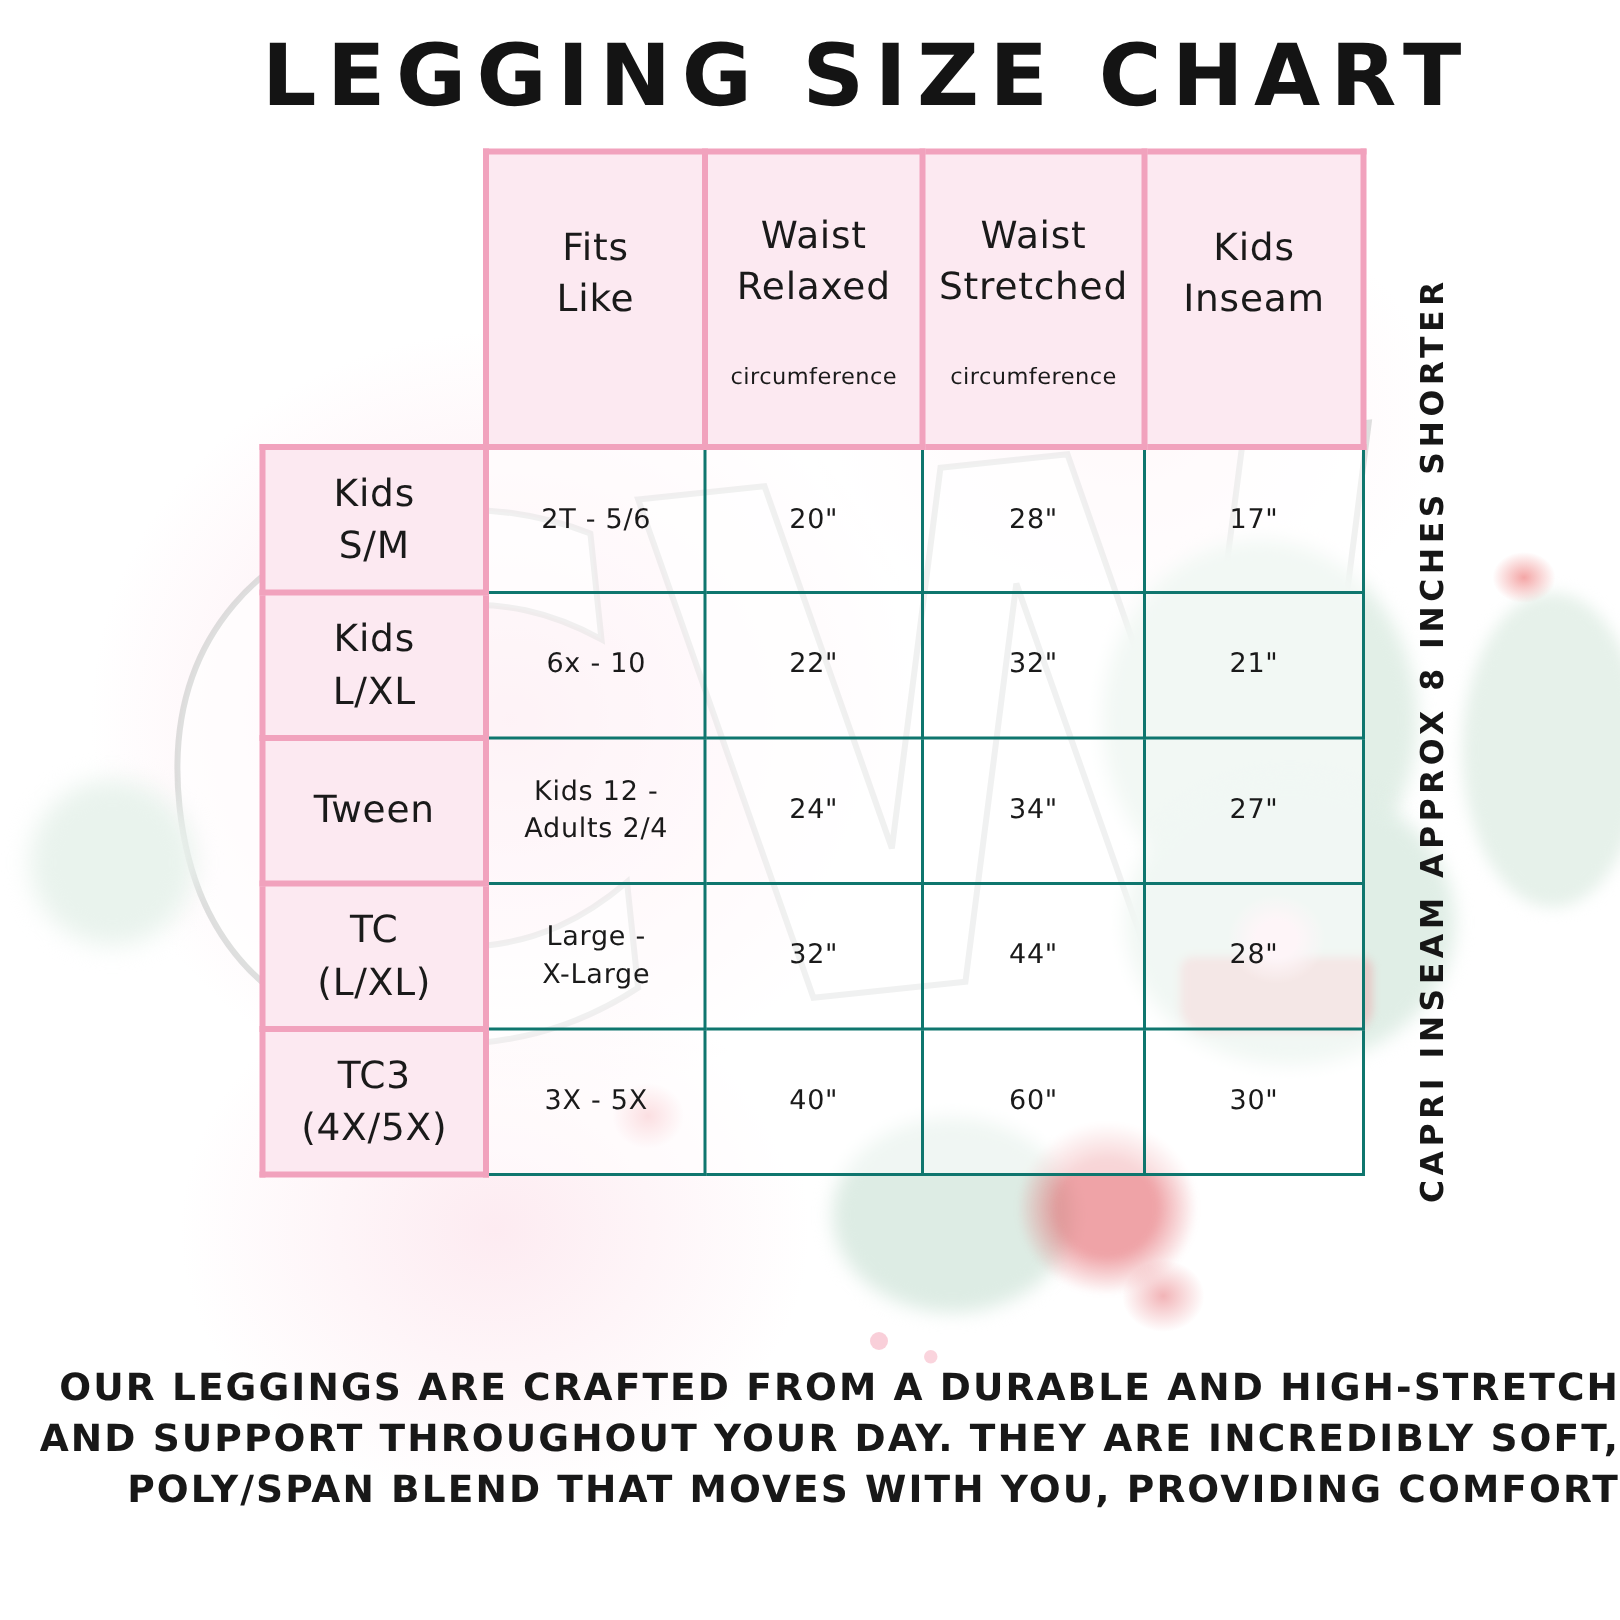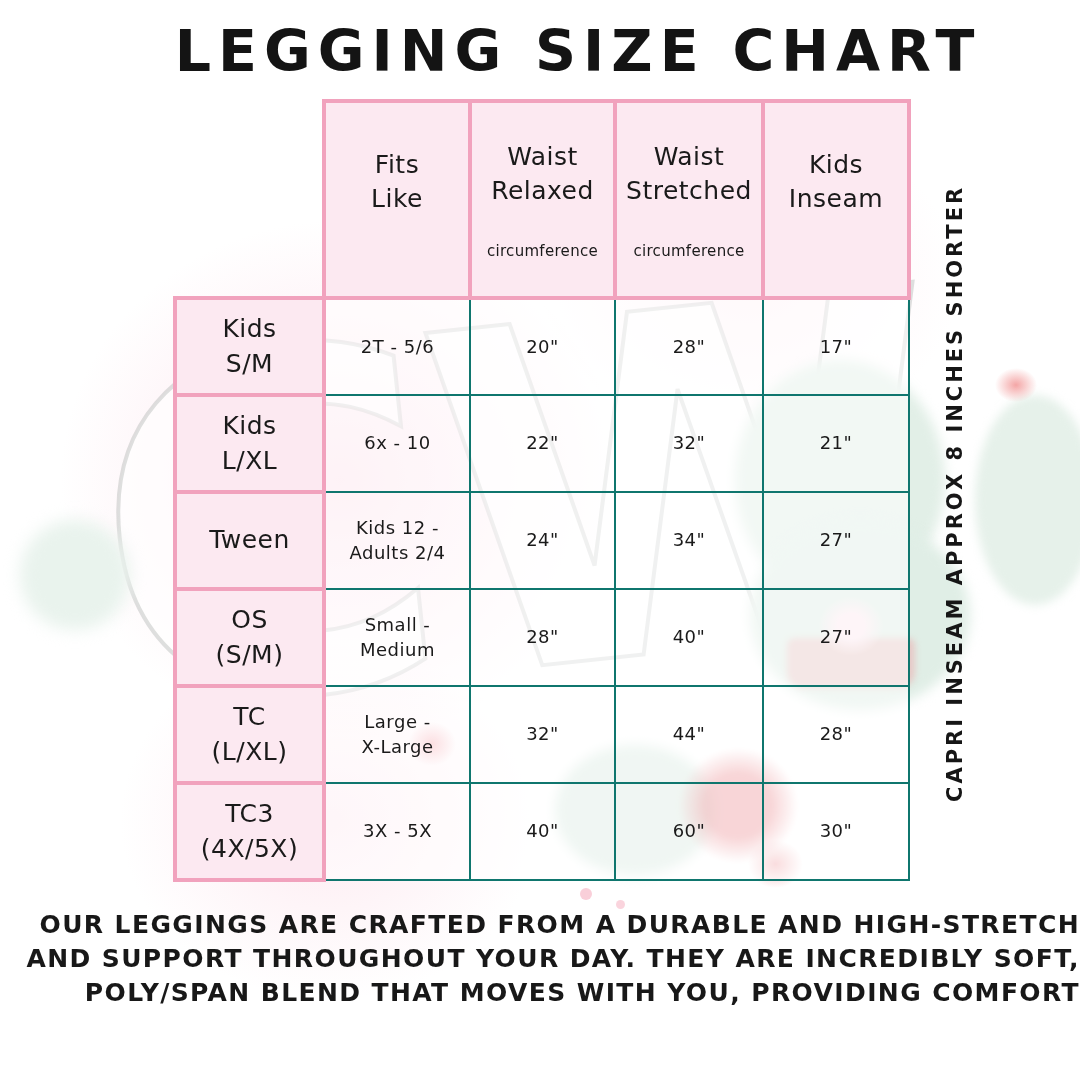--- a/index.html
+++ b/index.html
@@ -145,29 +145,20 @@
       </tr>
       <tr>
         <th class="rlabel">Tween</th>
         <td class="dcell">Kids 12 -
 Adults 2/4</td>
         <td class="dcell">24"</td>
         <td class="dcell">34"</td>
         <td class="dcell">27"</td>
       </tr>
       <tr>
-        <th class="rlabel">OS
-(S/M)</th>
-        <td class="dcell">Small -
-Medium</td>
-        <td class="dcell">28"</td>
-        <td class="dcell">40"</td>
-        <td class="dcell">27"</td>
-      </tr>
-      <tr>
         <th class="rlabel">TC
 (L/XL)</th>
         <td class="dcell">Large -
 X-Large</td>
         <td class="dcell">32"</td>
         <td class="dcell">44"</td>
         <td class="dcell">28"</td>
       </tr>
       <tr>
         <th class="rlabel">TC3

